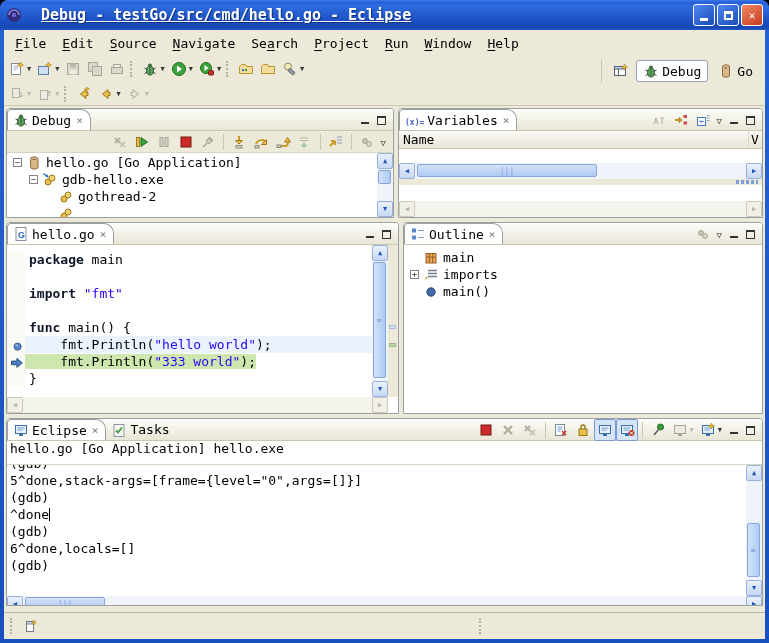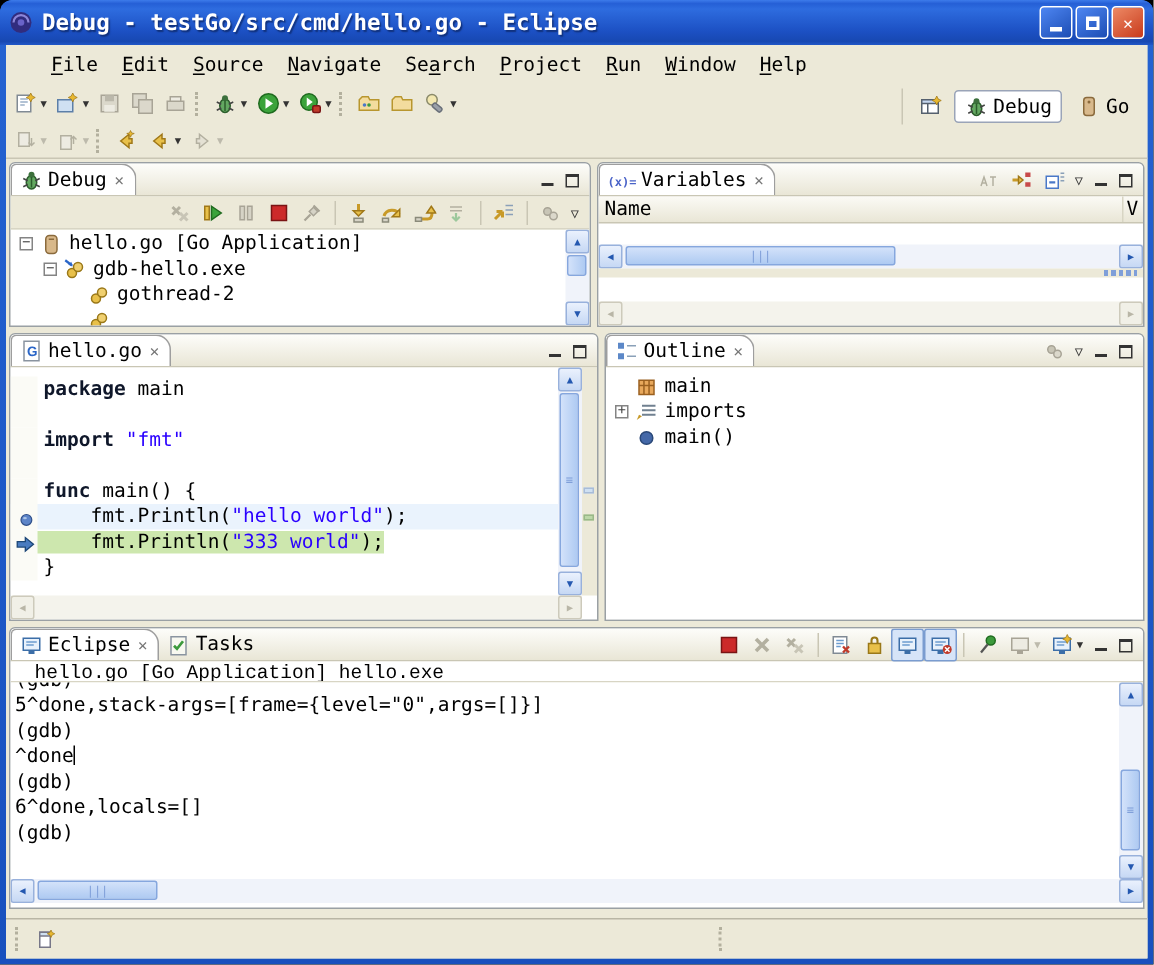--- a/index.html
+++ b/index.html
@@ -5,33 +5,33 @@
   * { box-sizing: border-box; margin:0; padding:0; }
   html,body { width:769px; height:643px; overflow:hidden; }
   body { font-family:"DejaVu Sans Mono", monospace; font-size:13px; background:#000; }
 
   
   .win { position:relative; width:769px; height:643px; background:linear-gradient(180deg,#2563D2,#1850BE);
          border-radius:8px 8px 0 0; overflow:hidden; }
   .titlebar { position:absolute; left:0; top:0; right:0; height:30px;
       background:linear-gradient(180deg,#3D7BEA 0%,#255FD6 8%,#2E6CDF 20%,#1C50C3 70%,#1748B2 92%,#2157C8 100%);
       border-radius:8px 8px 0 0; display:flex; align-items:center; padding:0 6px; }
-  .title-text { color:#fff; font-weight:bold; font-size:15px; margin-left:6px; text-shadow:1px 1px 1px #10307A; white-space:nowrap; }
+  .title-text { color:#fff; font-weight:bold; font-size:15px; margin-left:19px; text-shadow:1px 1px 1px #10307A; white-space:nowrap;text-decoration:underline; }
   .caption-btns { margin-left:auto; display:flex; gap:2px; }
   .cap { width:22px; height:22px; border-radius:3px; border:1px solid #fff; color:#fff; font-size:11px;
          display:flex; align-items:center; justify-content:center; font-weight:bold; }
   .cap.min, .cap.max { background:linear-gradient(145deg,#4E86F2,#1C4DB4); }
   .cap.close { background:linear-gradient(145deg,#ED8A66,#C83A1B); }
   .cap .bar { width:8px; height:3px; background:#fff; margin-top:9px; }
   .cap .box { width:9px; height:9px; border:2px solid #fff; border-top-width:3px; }
 
   .client { position:absolute; left:4px; right:4px; top:30px; bottom:4px; background:#ECE9D8; overflow:hidden; }
 
   
-  .menubar { height:26px; display:flex; align-items:center; padding-left:22px; background:#ECE9D8; }
+  .menubar { height:26px; display:flex; align-items:center; padding-left:3px; background:#ECE9D8; }
   .menu-item { padding:3px 8px; cursor:default; white-space:nowrap; }
   .menu-item u { text-underline-offset:2px; }
 
   
   .toolbar { position:relative; height:50px; background:#ECE9D8; border-bottom:1px solid #C9C6B4; }
   .trow { display:flex; align-items:center; height:26px; padding-left:2px; }
   .trow2 { height:23px; }
   .handle { width:5px; height:16px; border-left:2px dotted #B3B09E; margin:0 4px 0 2px; }
   .tsep { width:1px; height:16px; background:#C9C6B4; margin:0 4px; }
   .tbtn { height:22px; display:inline-flex; align-items:center; padding:1px 2px; border:1px solid transparent; border-radius:2px; }
@@ -66,21 +66,21 @@
   
   .code-row { display:flex; height:17px; align-items:center; }
   .gutter { width:18px; flex:none; height:17px; display:flex; align-items:center; justify-content:center; background:#FBFBF6; }
   .code-text { white-space:pre; padding-left:4px; }
   .kw { color:#0f172a; font-weight:bold; }
   .str { color:#2A00FF; }
   .row-blue { background:#EAF3FD; }
   .hl-green { background:#CDE7AE; }
 
   
-  .console-subtitle { height:14px; background:#fff; border-bottom:1px solid #D8D5C4; padding:0 16px; white-space:nowrap; overflow:hidden;font-family:Liberation Mono, monospace; }
+  .console-subtitle { height:24px; background:#fff; border-bottom:1px solid #D8D5C4; padding:0 3px; white-space:nowrap; overflow:hidden; }
   .console-line { height:17px; white-space:pre; }
   .caret { display:inline-block; width:1px; height:13px; background:#000; vertical-align:-2px; }
 
   
   .sb { position:absolute; background:#F0F3FA; }
   .sb.dis { background:#F4F3EC; }
   .sb-btn { position:absolute; width:16px; height:16px; border:1px solid #98B1DC; border-radius:2px;
             background:linear-gradient(180deg,#EAF1FD,#C6D8F4); color:#2458B0; font-size:7px; display:flex; align-items:center; justify-content:center; }
   .sb.dis .sb-btn { border-color:#CDCABB; background:#F1F0E7; color:#B9B6A7; }
   .sb-thumb { position:absolute; border:1px solid #86A7DE; border-radius:2px; background:linear-gradient(90deg,#D3E2FA,#AECAF2); }

